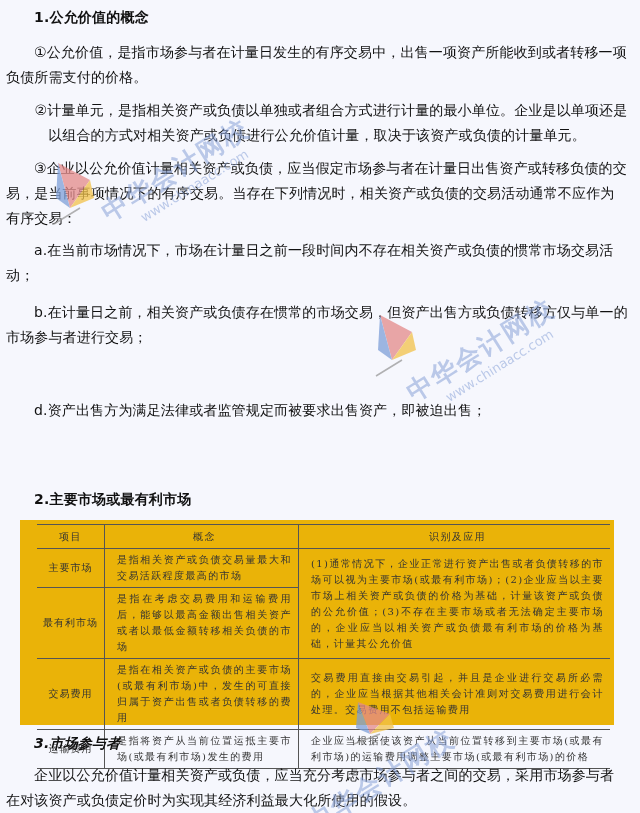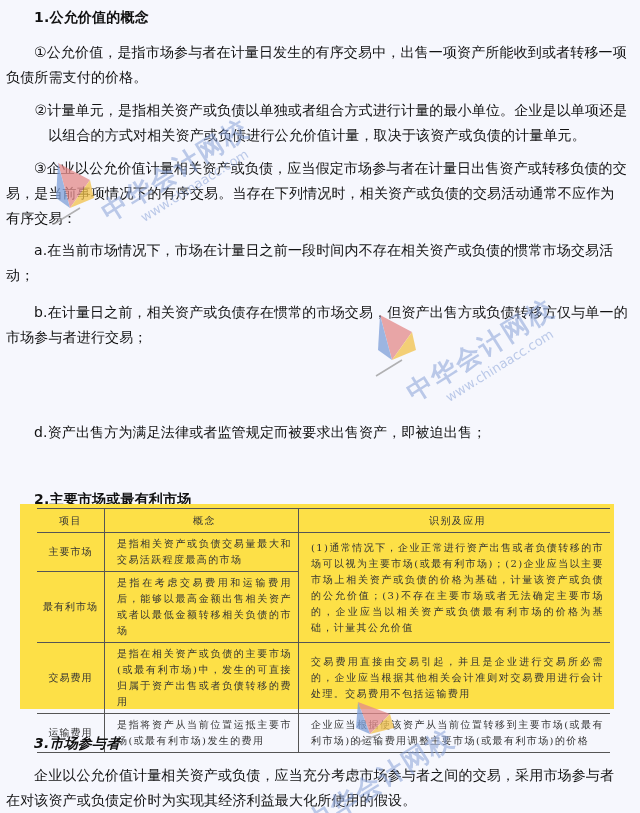--- a/index.html
+++ b/index.html
@@ -16,22 +16,22 @@
     font-size: 14px; font-weight: bold; letter-spacing: 0.2px;
     margin: 0;
   }
   .para {
     position: absolute; left: 6px; width: 622px;
     font-size: 14px; line-height: 25px;
     text-indent: 28px; margin: 0;
     letter-spacing: 0.15px;
   }
   .table-wrap {
-    position: absolute; left: 20px; top: 504px; width: 594px; height: 205px;
-    background: #fde047;
+    position: absolute; left: 20px; top: 520px; width: 594px; height: 205px;
+    background: #eab308;
   }
   table.concept {
     position: absolute; left: 17px; top: 4px;
     width: 573px; border-collapse: collapse;
     font-family: "DejaVu Serif", "Liberation Serif", serif;
     font-size: 10px; color: #333;
   }
   table.concept th, table.concept td {
     border-top: 1px solid #555;
     border-bottom: 1px solid #555;
@@ -64,21 +64,21 @@
 <div class="page">
 
   <h3 class="heading" style="top:9px;">1.公允价值的概念</h3>
 
   <p class="para" style="top:40px;">①公允价值，是指市场参与者在计量日发生的有序交易中，出售一项资产所能收到或者转移一项负债所需支付的价格。</p>
   <p class="para" style="top:98px;text-align:center;">②计量单元，是指相关资产或负债以单独或者组合方式进行计量的最小单位。企业是以单项还是以组合的方式对相关资产或负债进行公允价值计量，取决于该资产或负债的计量单元。</p>
   <p class="para" style="top:238px;">a.在当前市场情况下，市场在计量日之前一段时间内不存在相关资产或负债的惯常市场交易活动；</p>
 
   <p class="para" style="top:156px;">③企业以公允价值计量相关资产或负债，应当假定市场参与者在计量日出售资产或转移负债的交易，是当前事项情况下的有序交易。当存在下列情况时，相关资产或负债的交易活动通常不应作为有序交易：</p>
   <p class="para" style="top:300px;">b.在计量日之前，相关资产或负债存在惯常的市场交易，但资产出售方或负债转移方仅与单一的市场参与者进行交易；</p>
-  <p class="para" style="top:420px;">d.资产出售方为满足法律或者监管规定而被要求出售资产，即被迫出售；</p>
+  <p class="para" style="top:398px;">d.资产出售方为满足法律或者监管规定而被要求出售资产，即被迫出售；</p>
 
   <h3 class="heading" style="top:491px;">2.主要市场或最有利市场</h3>
 
   <div class="table-wrap">
     <table class="concept">
       <thead>
         <tr>
           <th>项目</th>
           <th>概念</th>
           <th>识别及应用</th>

